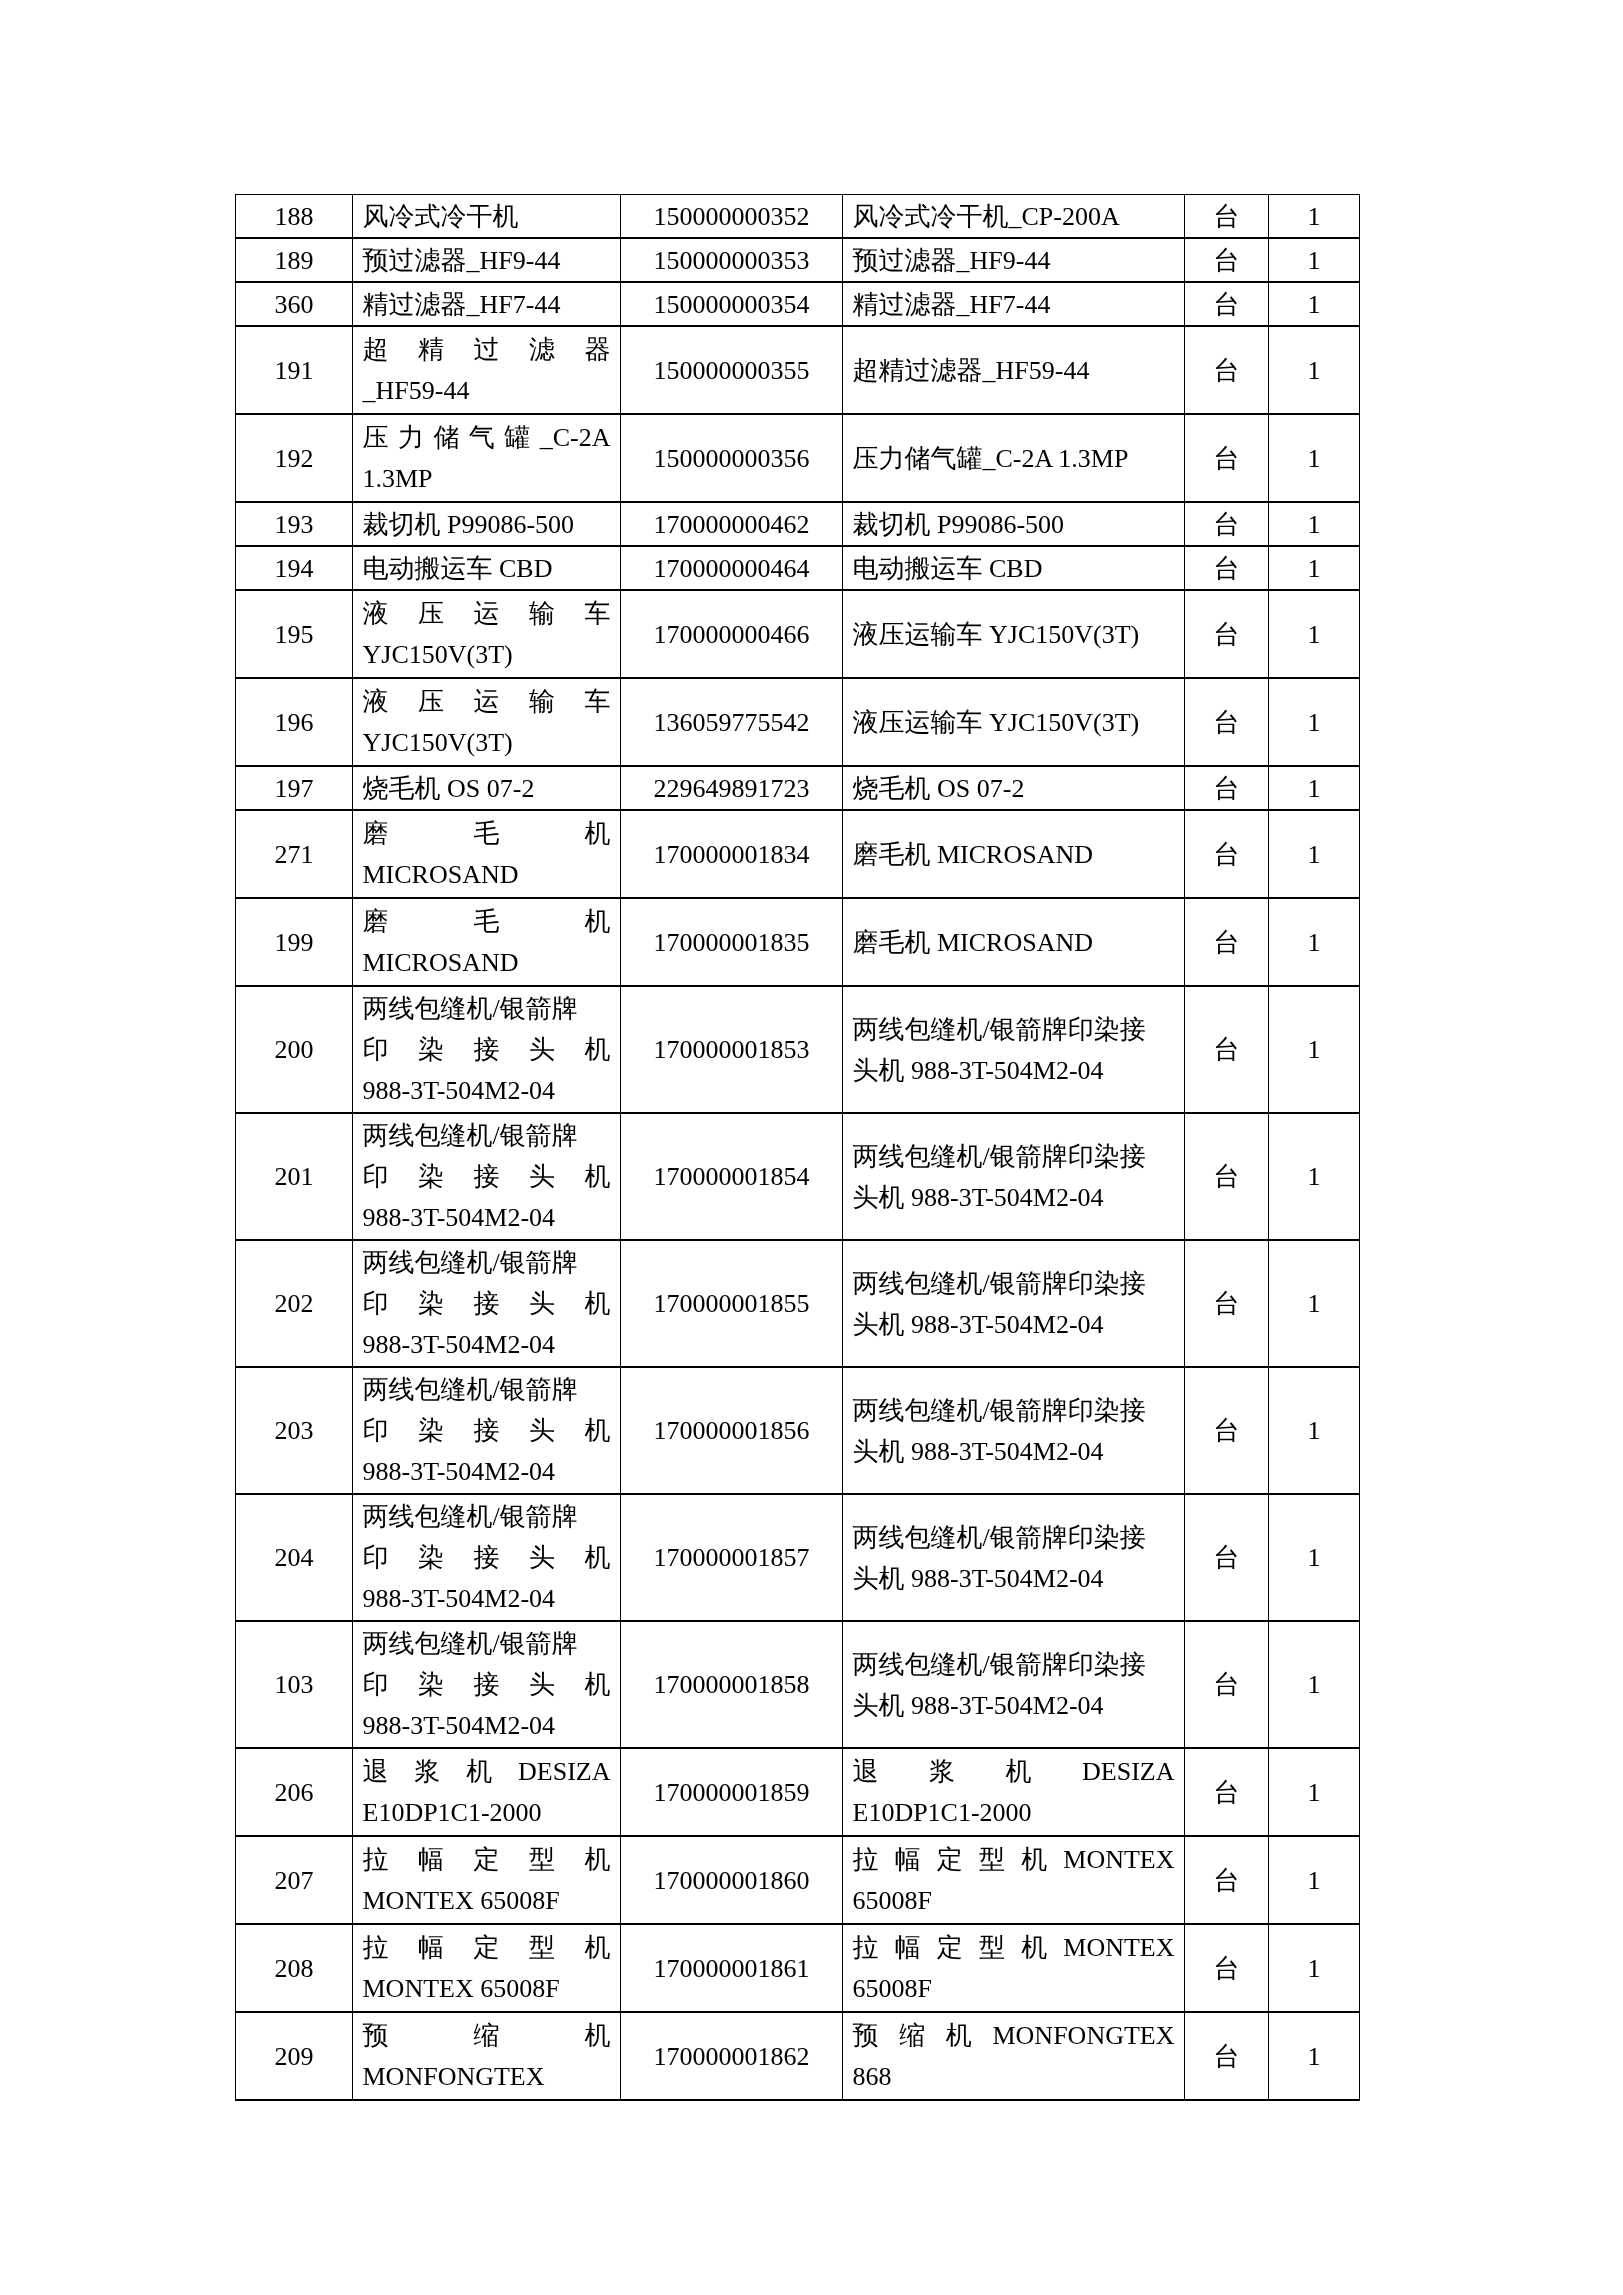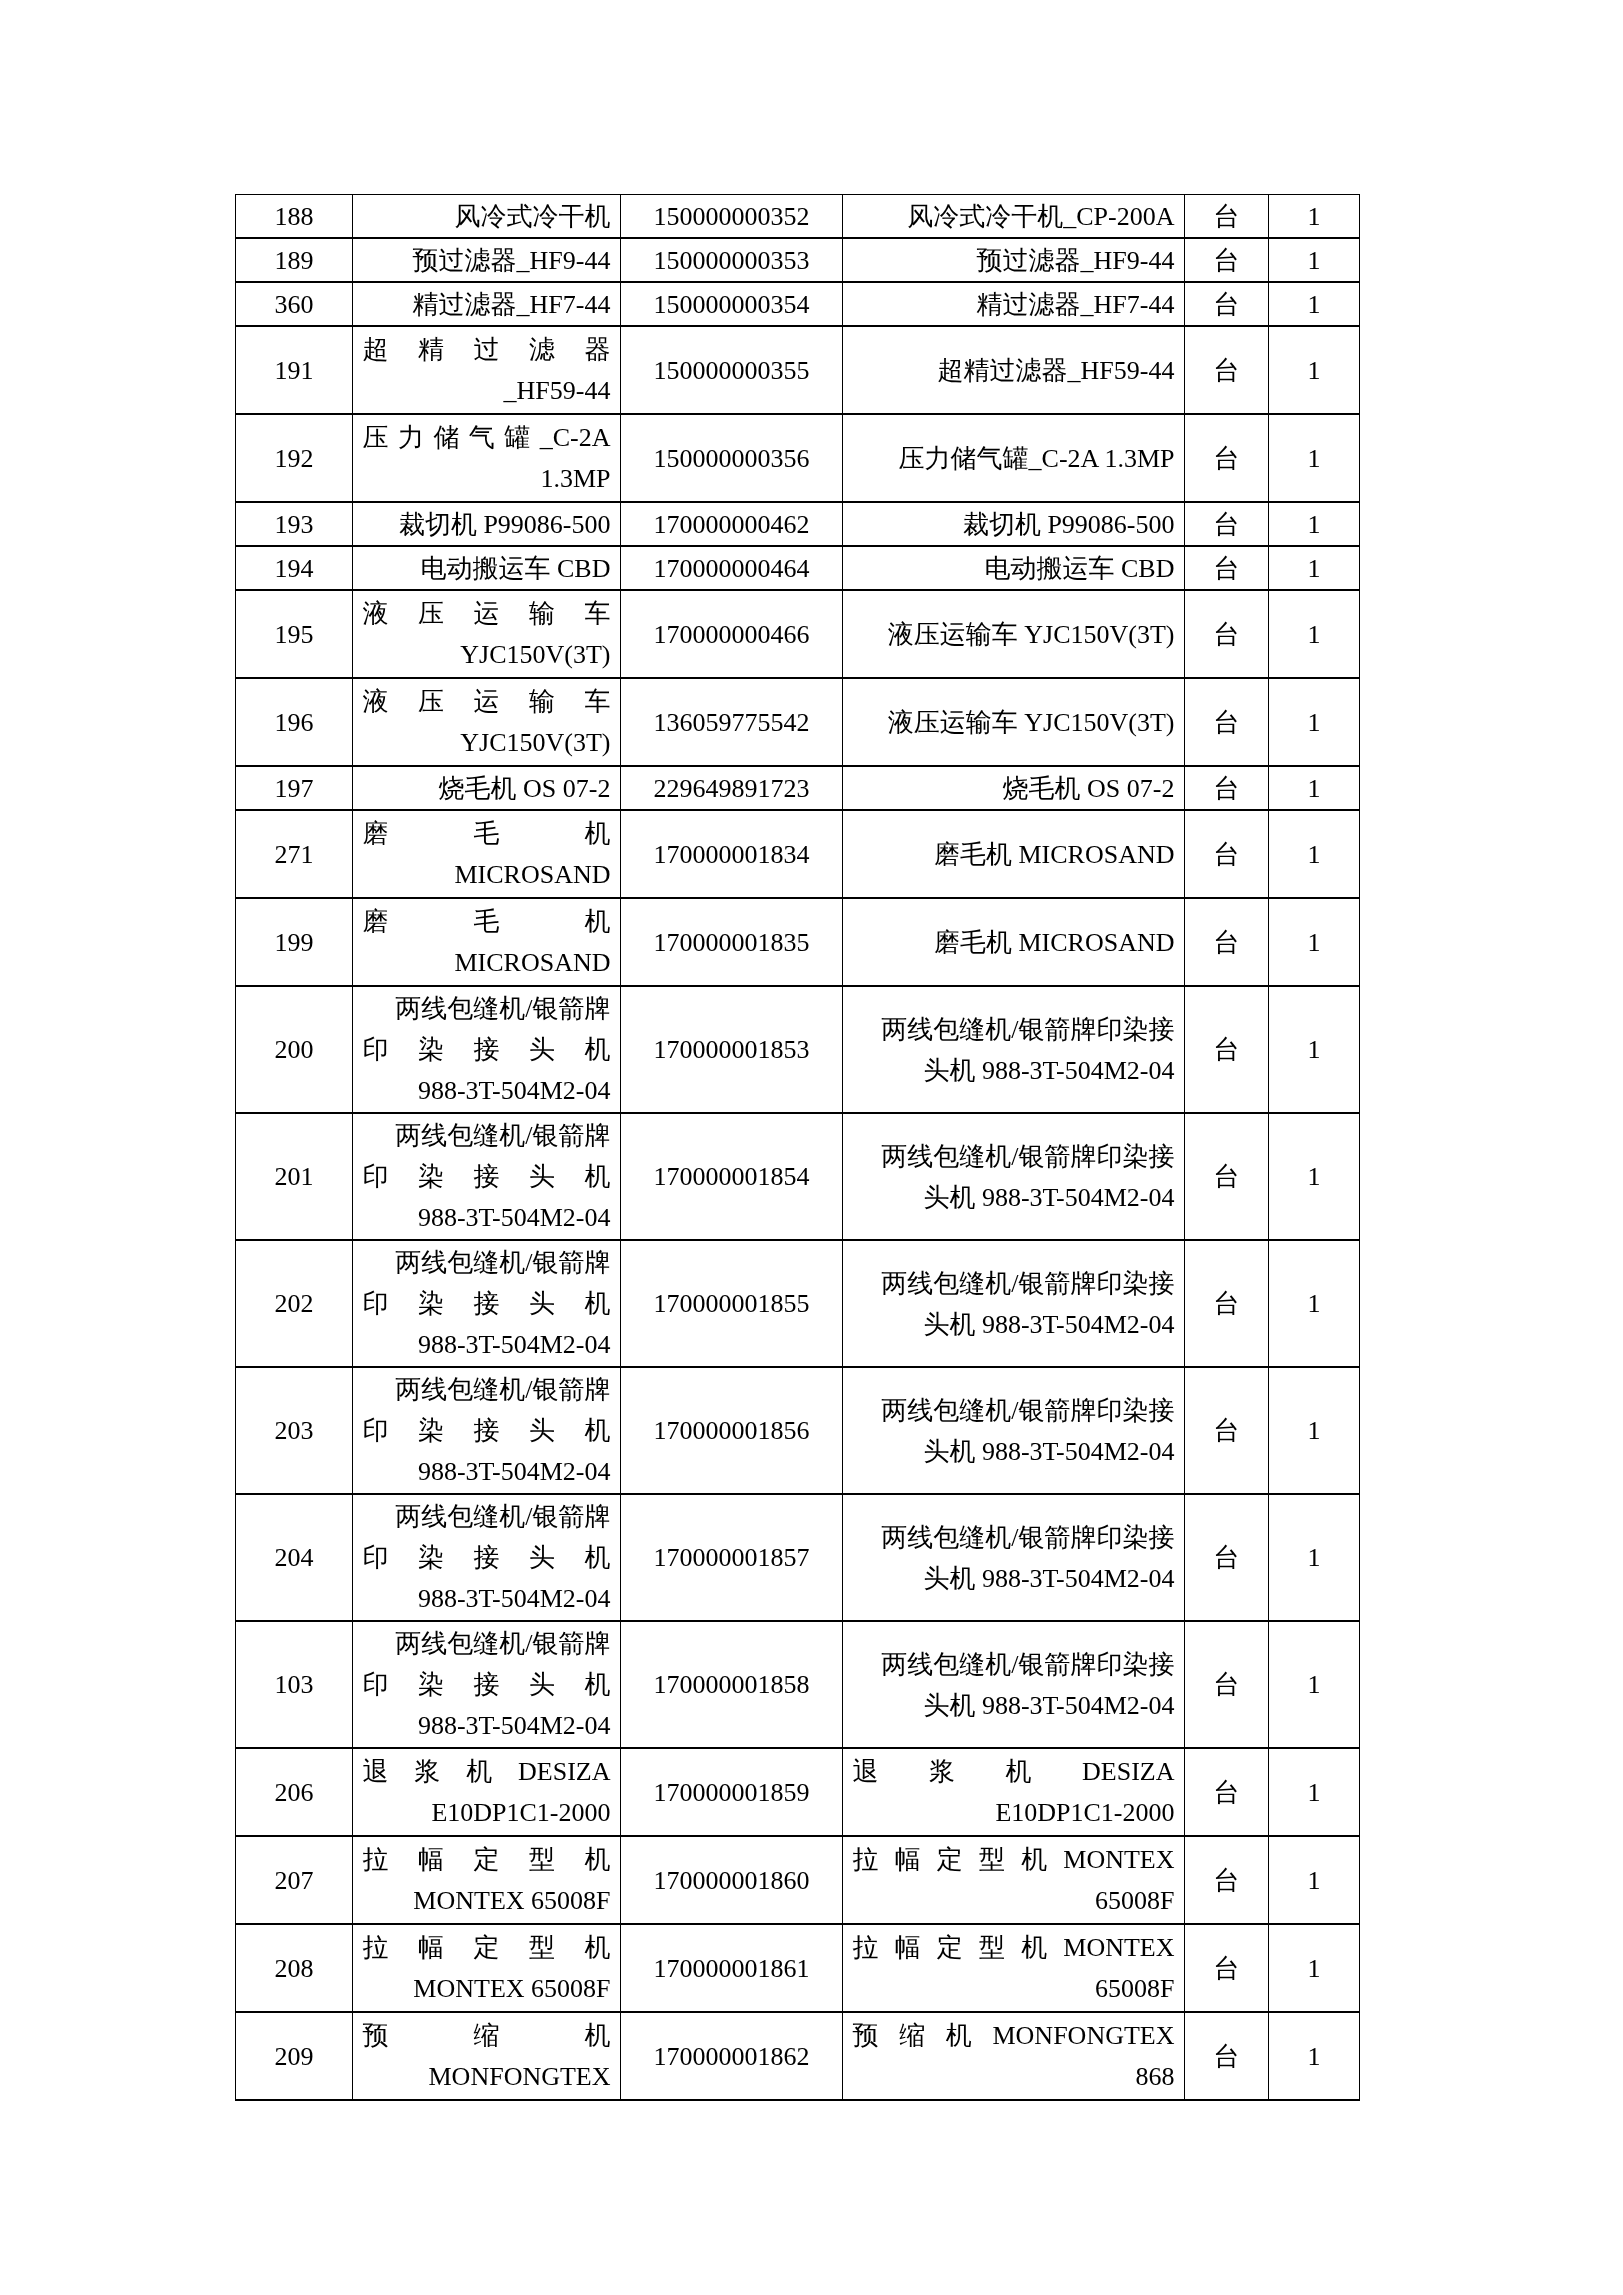--- a/index.html
+++ b/index.html
@@ -15,21 +15,21 @@
   td{
     border:1.4px solid #000;
     border-top-width:2px;border-bottom-width:2px;
     vertical-align:middle;padding:0;overflow:hidden;
   }
   tr.first td{border-top-width:0.7px;}
   tr.h1 td{height:42px;}
   tr.h2 td{height:86px;}
   tr.h3 td{height:125px;}
   .cell{display:flex;flex-direction:column;justify-content:center;height:100%;}
-  .c-name .cell,.c-desc .cell{padding:0 9.5px;text-align:right;}
+  .c-name .cell,.c-desc .cell{padding:0 9.5px;}
   .cline{height:41px;line-height:41px;white-space:nowrap;font-size:26px;}
   .c-no .cline,.c-code .cline,.c-unit .cline,.c-qty .cline{text-align:center;}
   .dist{display:flex;justify-content:space-between;}
 </style>
 </head>
 <body>
 
 <div class="page">
   <table class="equip">
     <colgroup>

